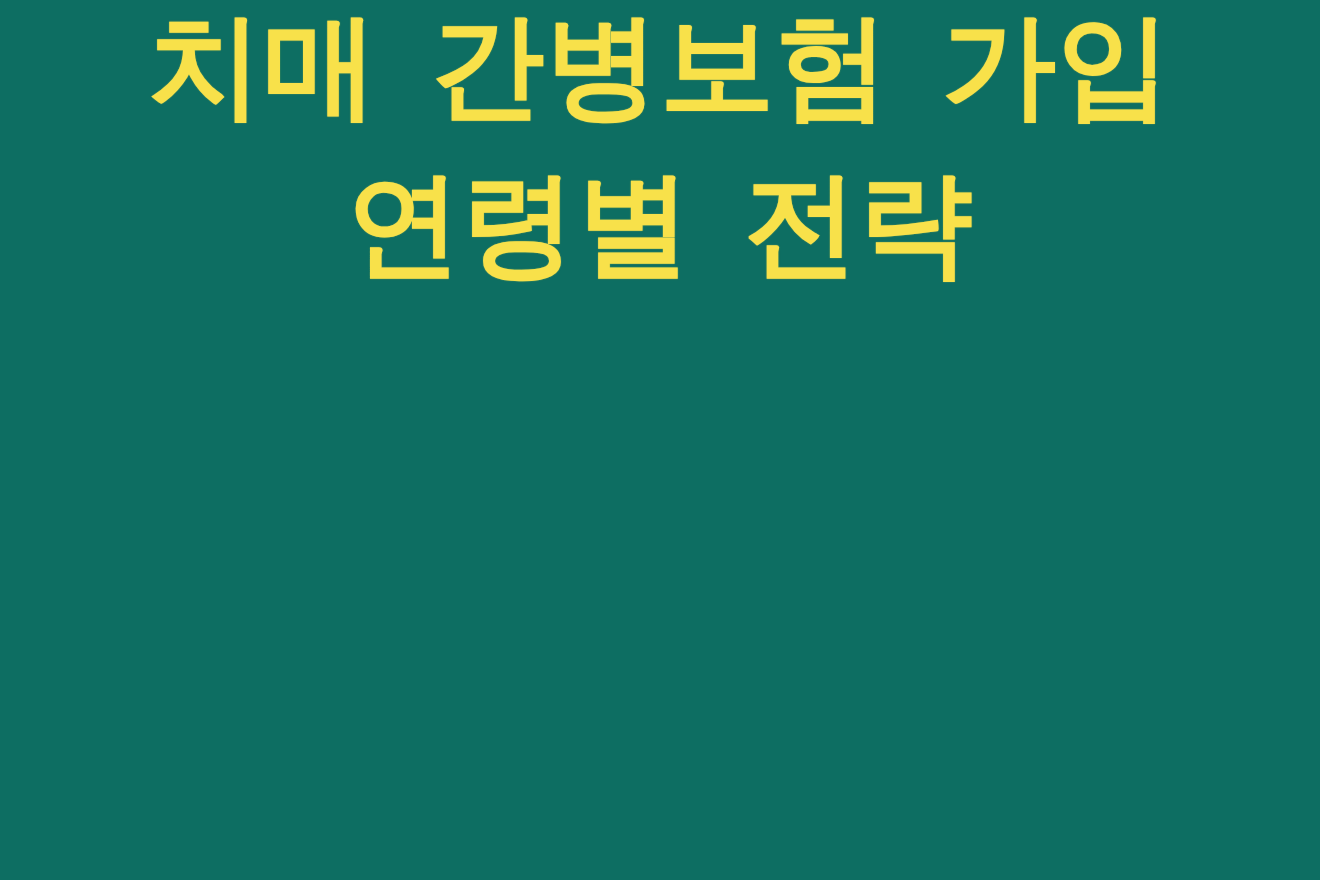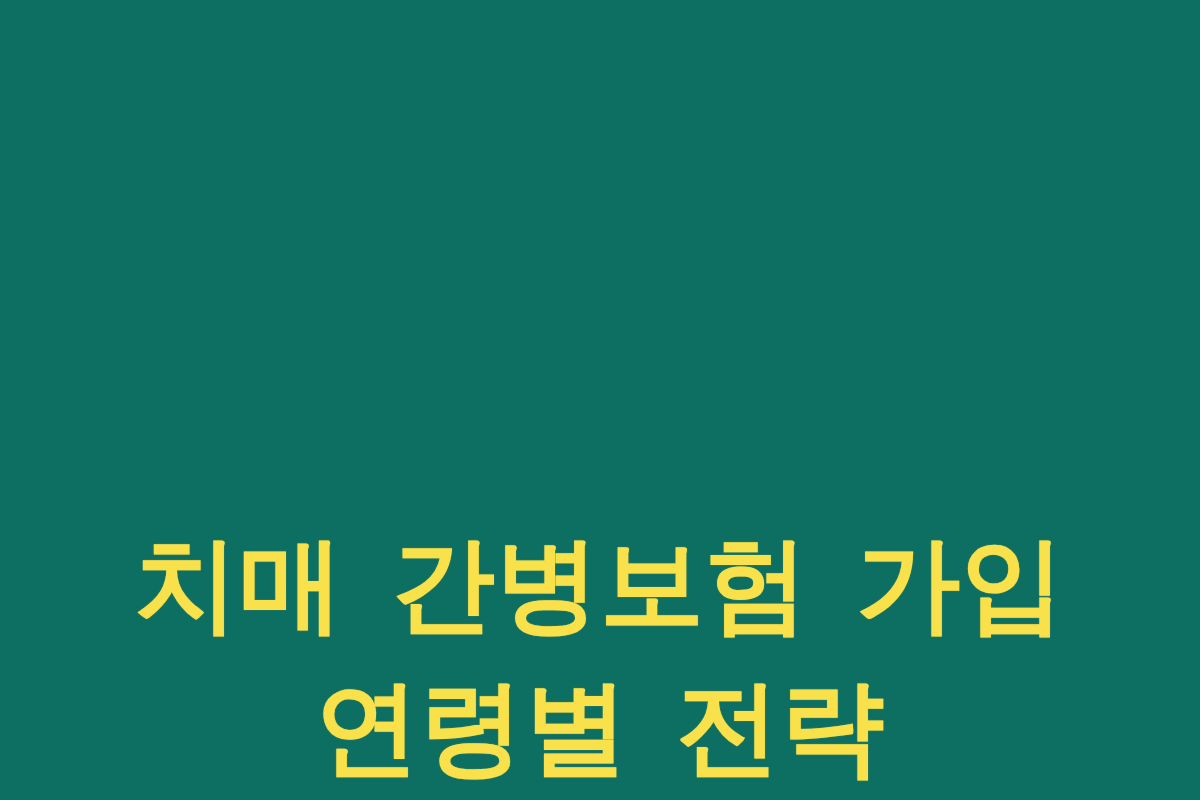--- a/index.html
+++ b/index.html
@@ -16,21 +16,21 @@
   }
 
   
   .banner {
     position: relative;
     box-sizing: border-box;
     width: 1200px;
     height: 800px;
     background-color: #0d6e62;
     display: flex;
-    align-items: flex-end;
+    align-items: flex-start;
     justify-content: center;
     overflow: hidden;
   }
 
   
   .headline-block {
     width: 1040px;
     text-align: center;
     
     margin-top: -12px;

